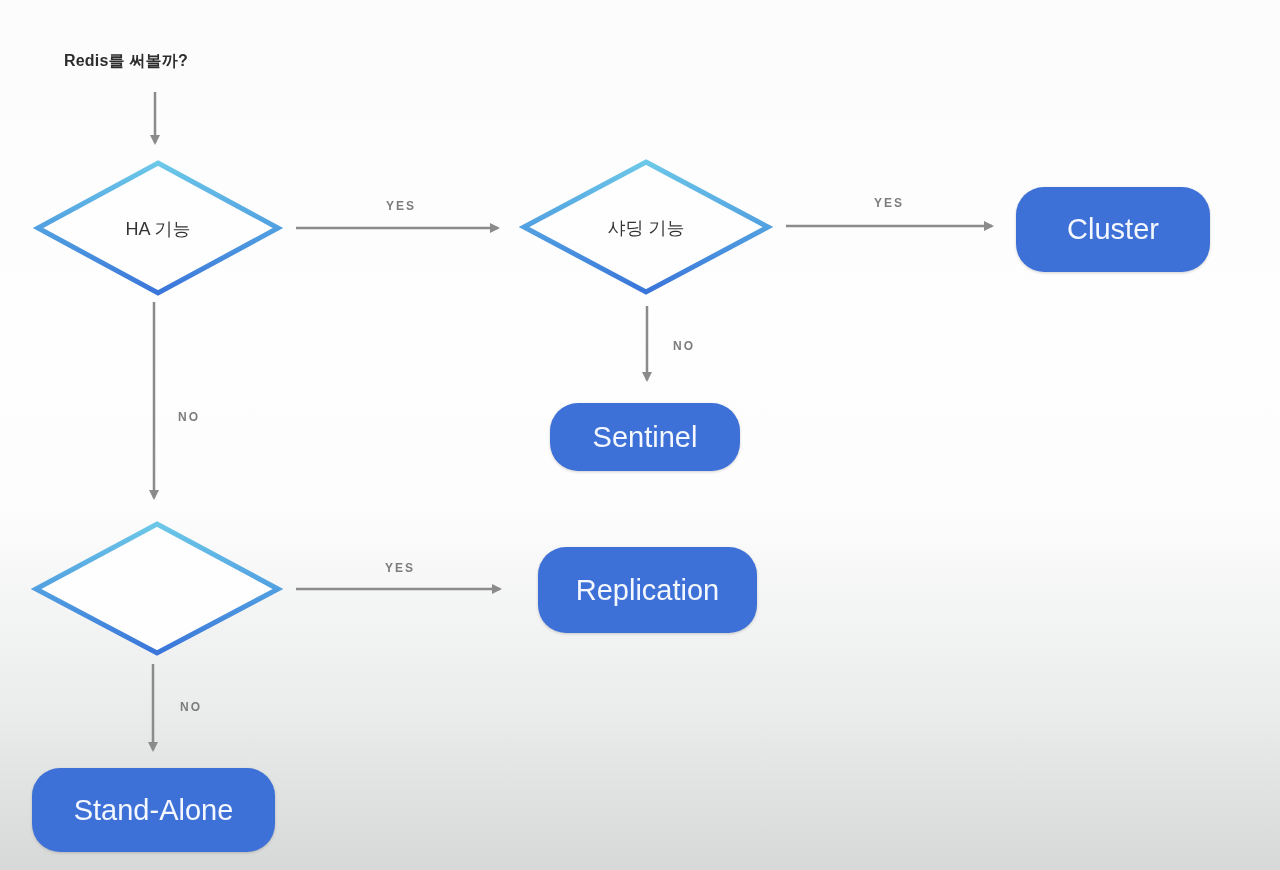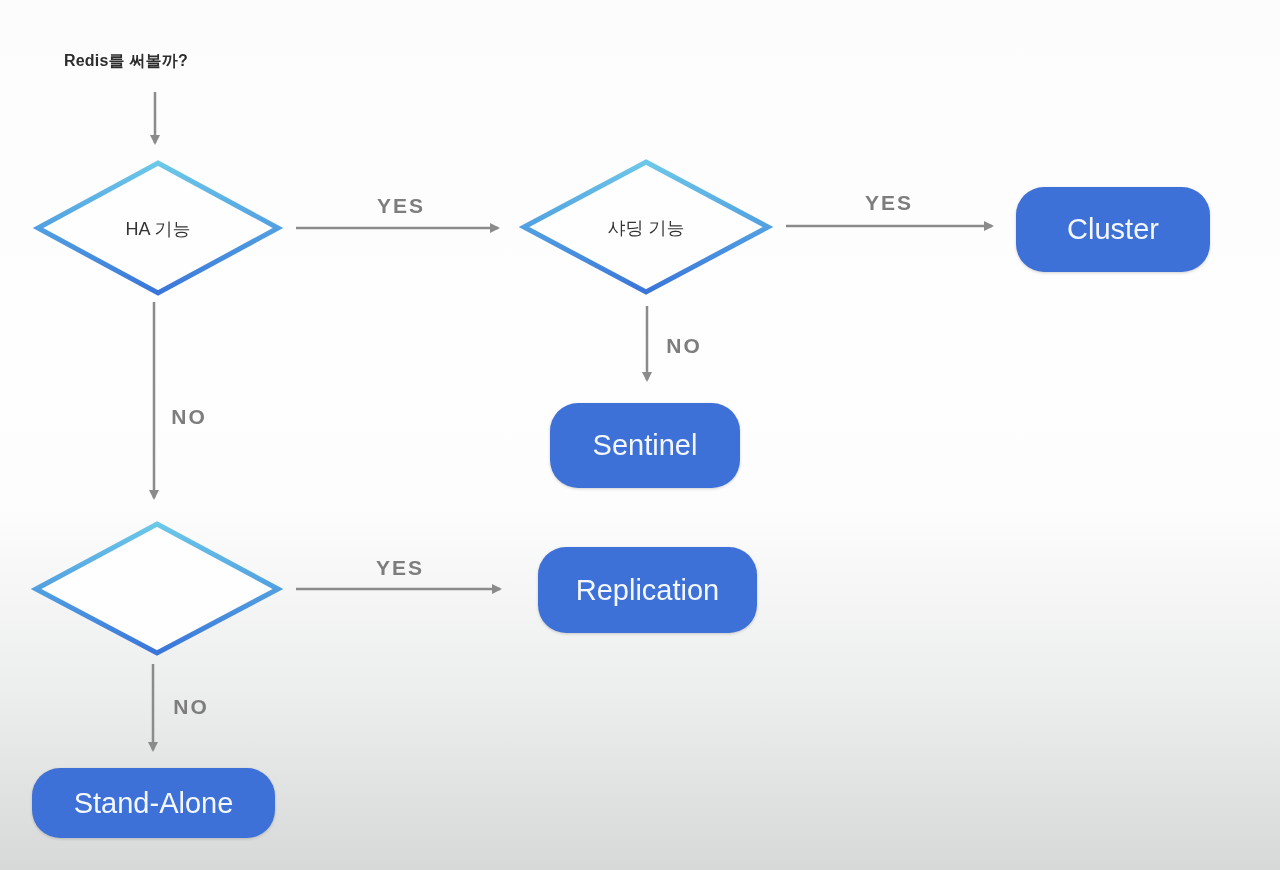--- a/index.html
+++ b/index.html
@@ -37,44 +37,44 @@
     transform: translate(-50%, -50%);
     font-size: 18px;
     font-weight: 500;
     color: #333333;
     white-space: nowrap;
   }
 
   .edge-label {
     position: absolute;
     transform: translate(-50%, -50%);
-    font-size: 21px;
+    font-size: 12px;
     font-weight: 600;
     color: #7d7d7d;
     letter-spacing: 2px;
     white-space: nowrap;
   }
 
   .btn {
     position: absolute;
     background: #3e71d8;
     color: #f4f7fd;
     border-radius: 28px;
     display: flex;
     align-items: center;
     justify-content: center;
     font-size: 29px;
     font-weight: 500;
     white-space: nowrap;
     box-shadow: 0 1px 3px rgba(0,0,0,0.18);
   }
   .btn-cluster     { left: 1016px; top: 187px; width: 194px; height: 85px; }
-  .btn-sentinel    { left: 550px;  top: 403px; width: 190px; height: 85px; }
+  .btn-sentinel    { left: 550px;  top: 403px; width: 190px; height: 68px; }
   .btn-replication { left: 538px;  top: 547px; width: 219px; height: 86px; text-align: right; }
-  .btn-standalone  { left: 32px;   top: 768px; width: 243px; height: 70px; }
+  .btn-standalone  { left: 32px;   top: 768px; width: 243px; height: 84px; }
 </style>
 </head>
 <body>
 
 <div class="canvas">
 
   <svg class="layer" viewBox="0 0 1280 870">
     <defs>
       <linearGradient id="diamondGrad" x1="0" y1="0" x2="0" y2="1">
         <stop offset="0" stop-color="#6cc8e8"></stop>

